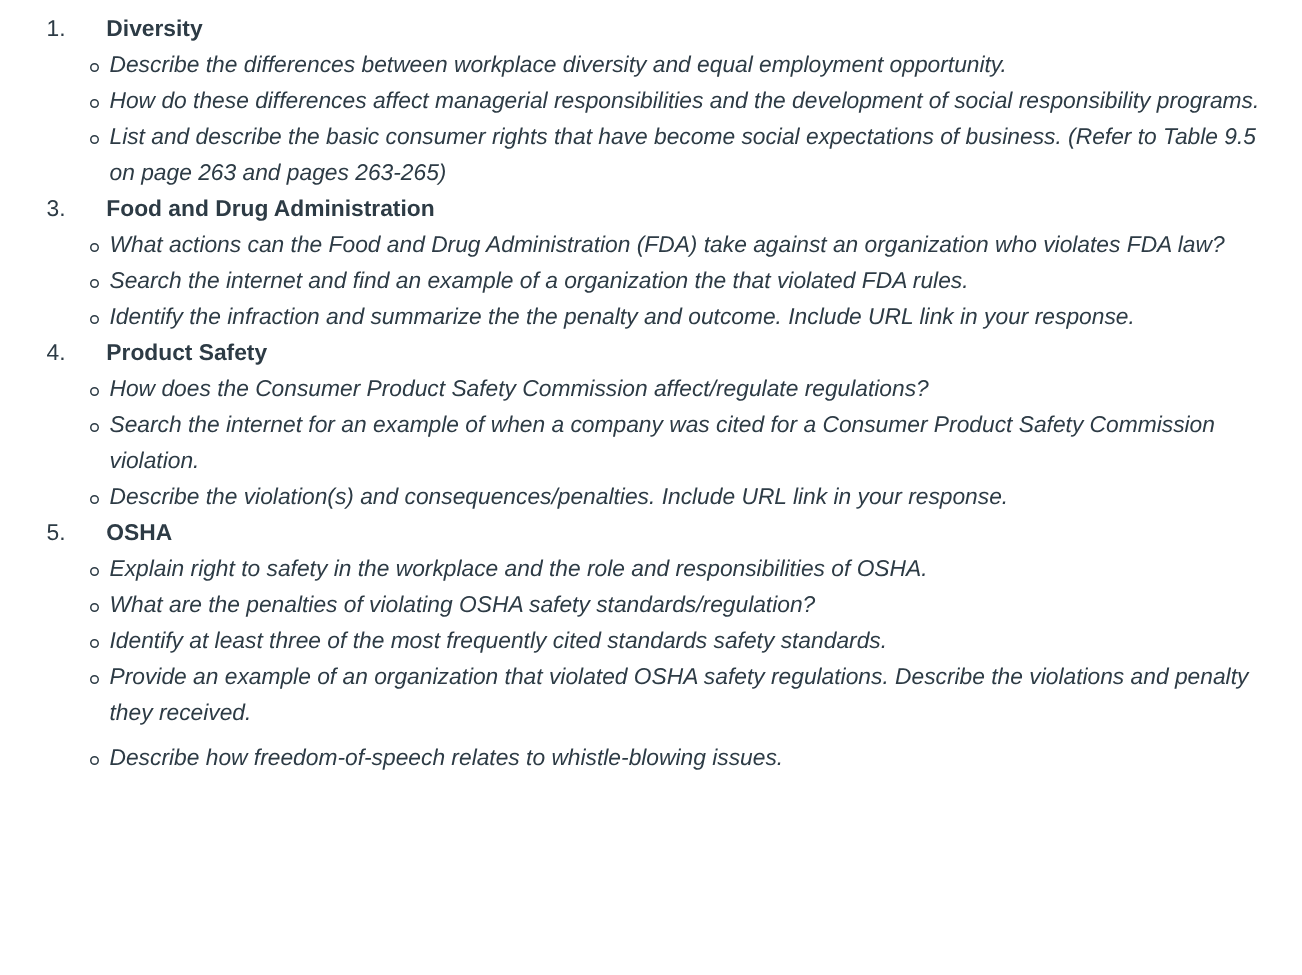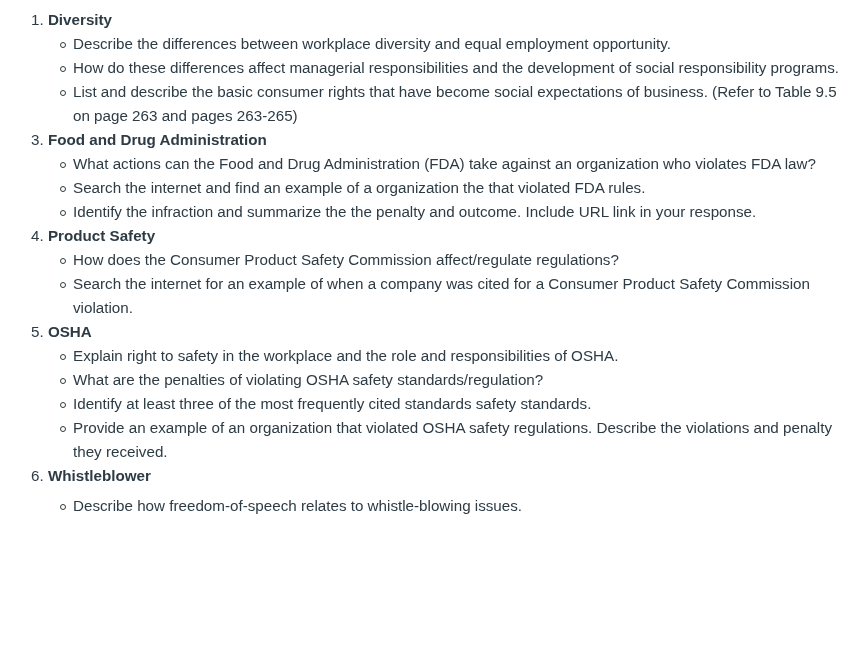--- a/index.html
+++ b/index.html
@@ -7,29 +7,29 @@
     width: 868px; height: 650px; overflow: hidden;
     font-family: "Liberation Sans", "DejaVu Sans", sans-serif;
     color: #2d3b45;
     font-size: 15.2px;
   }
   .doc { position: relative; padding-top: 8px; }
   ol.sections { list-style: none; margin: 0; padding: 0 0 0 31px; }
   .section { margin: 0; }
   .section-head { line-height: 24px; height: 24px; white-space: nowrap; }
   .section-num { font-weight: normal; }
-  .section-title { font-weight: bold; }
+  .section-title { font-weight: bold; margin-left: 23px; }
   ul.items { list-style: none; margin: 0; padding: 0 0 0 42px; }
   .item { position: relative; line-height: 24px; padding-right: 18px; }
   .bullet {
     position: absolute; left: -13px; top: 10px;
     width: 4px; height: 4px; border: 1px solid #2d3b45; border-radius: 50%;
     box-sizing: content-box;
   }
-  .item-text { display: block; }
+  .item-text { display: block; font-style: italic; }
   .section.last .items { margin-top: 6px; }
 </style>
 </head>
 <body>
 
 <div class="doc">
   <ol class="sections">
 
     <li class="section">
       <div class="section-head">
@@ -85,20 +85,24 @@
       </div>
       <ul class="items">
         <li class="item">
             <span class="bullet"></span>
             <span class="item-text">How does the Consumer Product Safety Commission affect/regulate regulations?</span>
           </li>
         <li class="item">
             <span class="bullet"></span>
             <span class="item-text">Search the internet for an example of when  a company was cited  for a Consumer Product Safety Commission violation.</span>
           </li>
+        <li class="item">
+            <span class="bullet"></span>
+            <span class="item-text">Describe the violation(s) and consequences/penalties. Include URL link in your response.</span>
+          </li>
       </ul>
     </li>
 
     <li class="section">
       <div class="section-head">
         <span class="section-num">5.</span>
         <span class="section-title">OSHA</span>
       </div>
       <ul class="items">
         <li class="item">
@@ -114,24 +118,20 @@
             <span class="item-text">Identify at least three of the most frequently cited standards safety standards.</span>
           </li>
         <li class="item">
             <span class="bullet"></span>
             <span class="item-text">Provide an example of an organization that violated OSHA safety regulations. Describe the violations and penalty they received.</span>
           </li>
       </ul>
     </li>
 
     <li class="section last">
-      <div class="section-head">
-        <span class="section-num">6.</span>
-        <span class="section-title">Whistleblower</span>
-      </div>
       <ul class="items">
         <li class="item">
             <span class="bullet"></span>
             <span class="item-text">Describe how freedom-of-speech relates to whistle-blowing issues.</span>
           </li>
       </ul>
     </li>
 
   </ol>
 </div>

